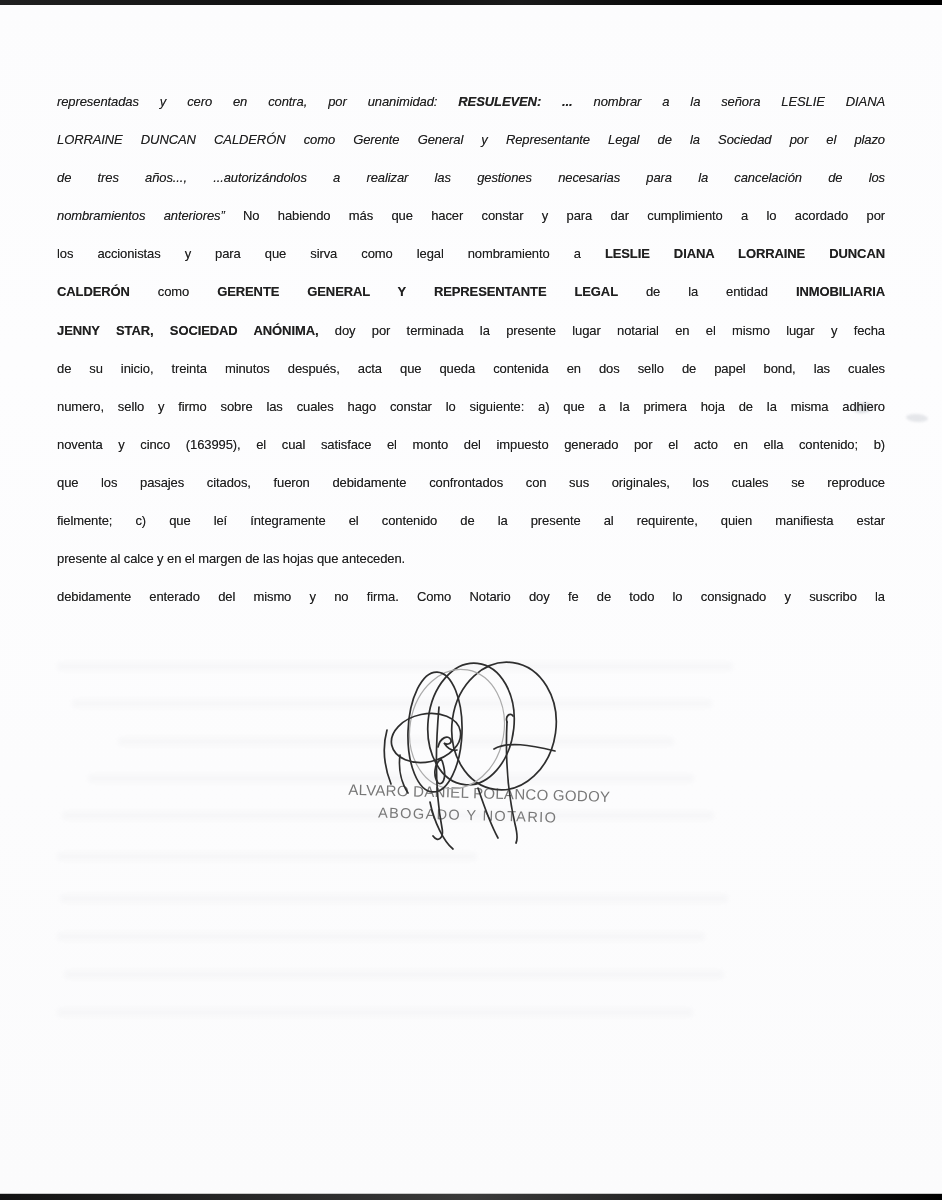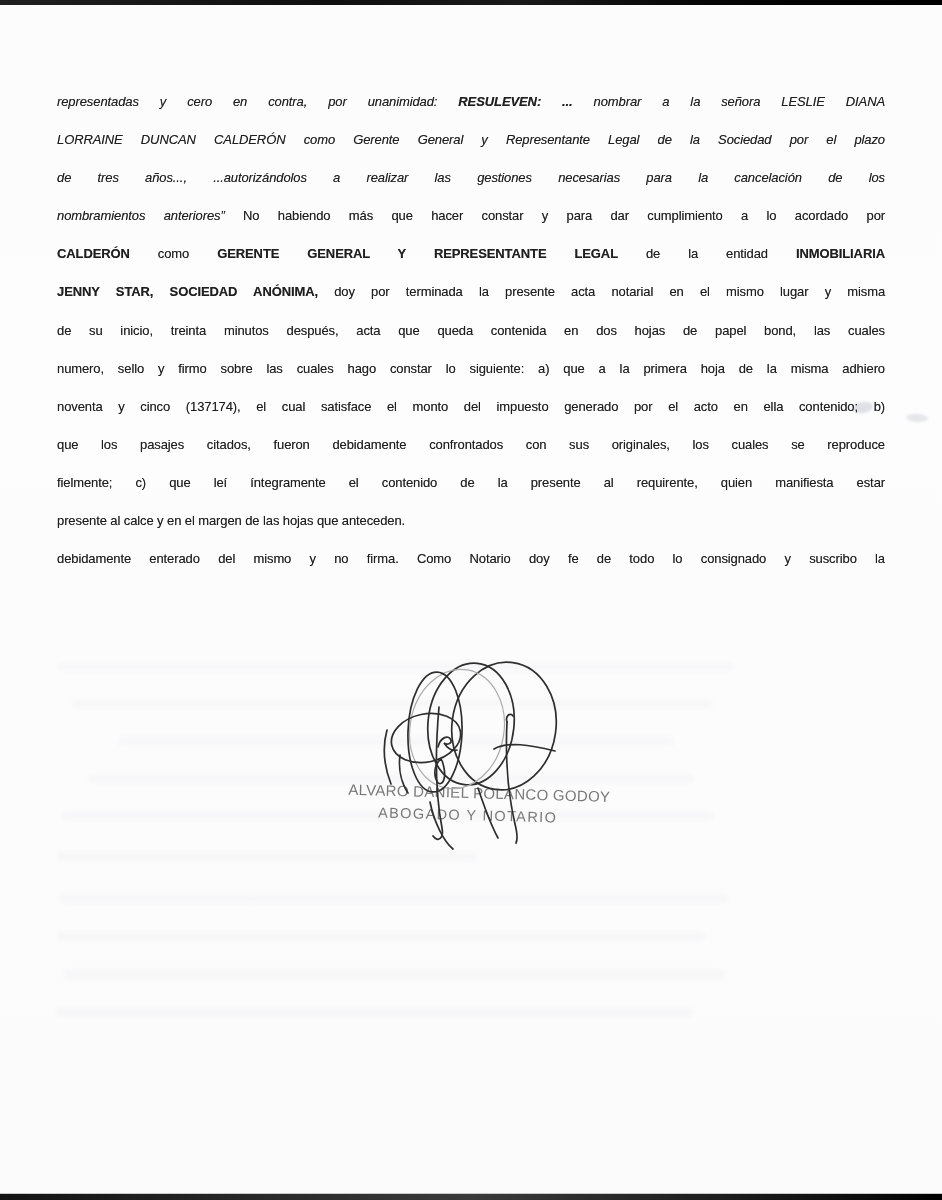--- a/index.html
+++ b/index.html
@@ -64,25 +64,26 @@
       <div class="ghost" style="top: 932px; left: 57px; width: 648px;"></div>
       <div class="ghost" style="top: 970px; left: 64px; width: 660px;"></div>
       <div class="ghost" style="top: 1008px; left: 57px; width: 636px;"></div>
     </div>
 
   <div class="text-block">
       <div class="line"><span class="seg-i">representadas y cero en contra, por unanimidad: </span><span class="seg-bi">RESULEVEN: ...</span><span class="seg-i"> nombrar a la señora LESLIE DIANA</span></div>
       <div class="line"><span class="seg-i">LORRAINE DUNCAN CALDERÓN como Gerente General y Representante Legal de la Sociedad por el plazo</span></div>
       <div class="line"><span class="seg-i">de tres años..., ...autorizándolos a realizar las gestiones necesarias para la cancelación de los</span></div>
       <div class="line"><span class="seg-i">nombramientos anteriores”</span><span class="seg-r"> No habiendo más que hacer constar y para dar cumplimiento a lo acordado por</span></div>
+      <div class="line"><span class="seg-r">los accionistas y para que sirva como legal nombramiento a </span><span class="seg-b">LESLIE DIANA LORRAINE DUNCAN</span></div>
       <div class="line"><span class="seg-b">CALDERÓN</span><span class="seg-r"> como </span><span class="seg-b">GERENTE GENERAL Y REPRESENTANTE LEGAL</span><span class="seg-r"> de la entidad </span><span class="seg-b">INMOBILIARIA</span></div>
-      <div class="line"><span class="seg-b">JENNY STAR, SOCIEDAD ANÓNIMA,</span><span class="seg-r"> doy por terminada la presente acta notarial en el mismo lugar y misma</span></div>
-      <div class="line"><span class="seg-r">de su inicio, treinta minutos después, acta que queda contenida en dos hojas de papel bond, las cuales</span></div>
+      <div class="line"><span class="seg-b">JENNY STAR, SOCIEDAD ANÓNIMA,</span><span class="seg-r"> doy por terminada la presente lugar notarial en el mismo lugar y fecha</span></div>
+      <div class="line"><span class="seg-r">de su inicio, treinta minutos después, acta que queda contenida en dos sello de papel bond, las cuales</span></div>
       <div class="line"><span class="seg-r">numero, sello y firmo sobre las cuales hago constar lo siguiente: a) que a la primera hoja de la misma adhiero</span></div>
-      <div class="line"><span class="seg-r">noventa y cinco (137174), el cual satisface el monto del impuesto generado por el acto en ella contenido; b)</span></div>
+      <div class="line"><span class="seg-r">noventa y cinco (163995), el cual satisface el monto del impuesto generado por el acto en ella contenido; b)</span></div>
       <div class="line"><span class="seg-r">que los pasajes citados, fueron debidamente confrontados con sus originales, los cuales se reproduce</span></div>
       <div class="line"><span class="seg-r">fielmente; c) que leí íntegramente el contenido de la presente al requirente, quien manifiesta estar</span></div>
       <div class="line left"><span class="seg-r">presente al calce y en el margen de las hojas que anteceden.</span></div>
       <div class="line"><span class="seg-r">debidamente enterado del mismo y no firma. Como Notario doy fe de todo lo consignado y suscribo la</span></div>
     </div>
 
   <div class="smudge s1"></div>
   <div class="smudge s2"></div>
 
   <div class="stamp">

